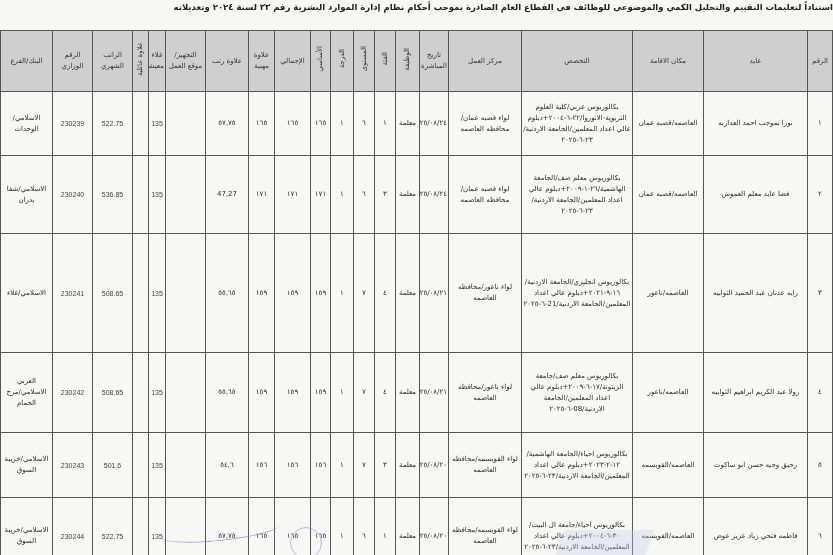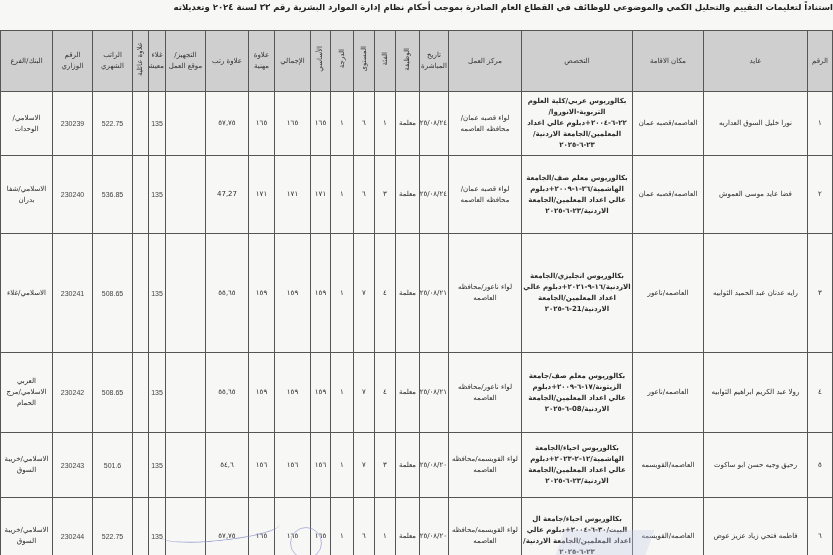--- a/index.html
+++ b/index.html
@@ -31,21 +31,21 @@
     padding: 0 1px; overflow: hidden;
   }
   table.grid th {
     background: #cfcfcf; font-weight: normal; height: 60px; color: #333;
   }
   th.vert span {
     display: inline-block; writing-mode: vertical-rl; transform: rotate(180deg);
     font-size: 7px; white-space: nowrap;
   }
   td.latin { font-family: "Liberation Sans", sans-serif; font-size: 10px; color: #444; }
-  td.spec { font-size: 6.5px; line-height: 13px; font-weight: bold; }
+  td.spec { font-size: 6.5px; line-height: 13px; }
   tr.r1 td { height: 63px; }
   tr.r2 td { height: 77px; }
   tr.r3 td { height: 118px; }
   tr.r4 td { height: 79px; }
   tr.r5 td { height: 64px; }
   tr.r6 td { height: 76px; }
   .stamp {
     position: absolute; top: 520px; left: 160px; width: 120px; height: 20px;
     border-bottom: 1.5px solid #7c86c4; border-radius: 50%;
     transform: rotate(-6deg); opacity: 0.7;
@@ -107,21 +107,21 @@
       <th>غلاء معيشة</th>
       <th class="vert"><span>علاوة عائلية</span></th>
       <th>الراتب الشهري</th>
       <th>الرقم الوزاري</th>
       <th>البنك/الفرع</th>
     </tr>
   </thead>
   <tbody>
     <tr class="r1">
       <td>١</td>
-      <td>نورا خليل السوق العداربه</td>
+      <td>نورا بموجب احمد العداربه</td>
       <td>العاصمه/قصبه عمان</td>
       <td class="spec">بكالوريوس عربي/كلية العلوم التربوية-الانوروا/٢٢-٦-٢٠٠٤+دبلوم عالي اعداد المعلمين/الجامعة الاردنية/٢٣-٦-٢٠٢٥</td>
       <td>لواء قصبه عمان/محافظه العاصمه</td>
       <td>٢٠٢٥/٠٨/٢٤</td>
       <td>معلمة</td>
       <td>١</td>
       <td>٦</td>
       <td>١</td>
       <td>١٦٥</td>
       <td>١٦٥</td>
@@ -129,21 +129,21 @@
       <td>٥٧,٧٥</td>
       <td></td>
       <td class="latin">135</td>
       <td></td>
       <td class="latin">522.75</td>
       <td class="latin">230239</td>
       <td>الاسلامي/الوحدات</td>
     </tr>
     <tr class="r2">
       <td>٢</td>
-      <td>فضا عايد موسى العموش</td>
+      <td>فضا عايد معلم العموش</td>
       <td>العاصمه/قصبه عمان</td>
       <td class="spec">بكالوريوس معلم صف/الجامعة الهاشمية/٢٦-١-٢٠٠٩+دبلوم عالي اعداد المعلمين/الجامعة الاردنية/٢٣-٦-٢٠٢٥</td>
       <td>لواء قصبه عمان/محافظه العاصمه</td>
       <td>٢٠٢٥/٠٨/٢٤</td>
       <td>معلمة</td>
       <td>٣</td>
       <td>٦</td>
       <td>١</td>
       <td>١٧١</td>
       <td>١٧١</td>

